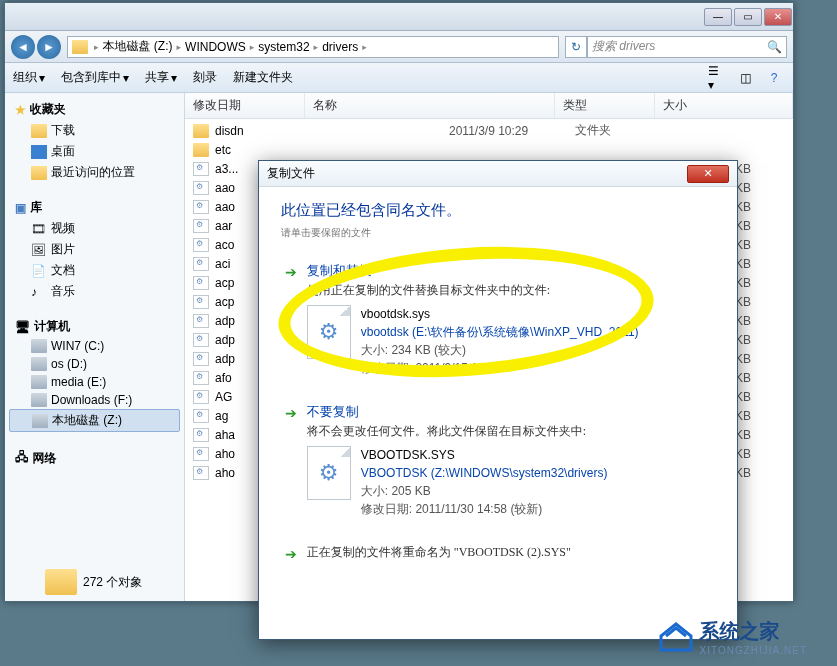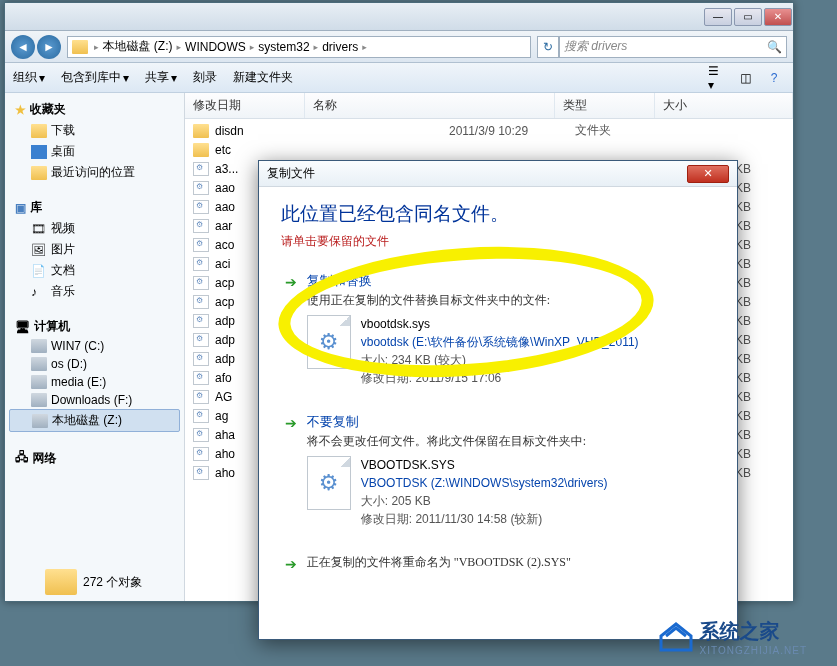--- a/index.html
+++ b/index.html
@@ -33,21 +33,21 @@
 }
 .bc-wrap {
   flex: 1; height: 22px; background: #fff; border: 1px solid #a0b0c0; margin: 0 6px;
   display: flex; align-items: center; padding: 0 4px; font-size: 12px;
 }
 .bc-folder-icon { width: 16px; height: 14px; background: linear-gradient(#ffe090,#f0c050); border-radius: 1px; margin-right: 4px; }
 .bc-item { cursor: pointer; padding: 0 2px; }
 .bc-sep { color: #888; margin: 0 2px; font-size: 9px; }
 .bc-refresh { width: 22px; height: 22px; display:flex; align-items:center; justify-content:center; font-size:12px; color:#2a6aa0; border:1px solid #a0b0c0; background:#fff; }
 .search-box {
-  width: 228px; height: 22px; background: #fff; border: 1px solid #a0b0c0;
+  width: 200px; height: 22px; background: #fff; border: 1px solid #a0b0c0;
   display: flex; align-items: center; padding: 0 4px; font-size: 12px; color: #888; font-style: italic;
 }
 .search-box .mag { margin-left: auto; font-style: normal; color: #5a9ad0; }
 
 .toolbar {
   height: 30px; background: linear-gradient(#f0f5fa,#dce8f4); display: flex;
   align-items: center; padding: 0 8px; font-size: 12px; gap: 16px; border-bottom: 1px solid #c0d0e0;
 }
 .tool-item { cursor: pointer; display: flex; align-items: center; gap: 2px; }
 .tool-right { margin-left: auto; display: flex; gap: 6px; }
@@ -97,22 +97,22 @@
   height: 26px; background: linear-gradient(#fafcfe,#e8f0f6);
   display: flex; align-items: center; padding: 0 8px; font-size: 12px;
   border-bottom: 1px solid #d0d8e0;
 }
 .dlg-close {
   margin-left: auto; width: 42px; height: 18px; background: linear-gradient(#e07060,#c03020);
   border-radius: 2px; color: #fff; display: flex; align-items: center; justify-content: center;
   font-size: 11px; cursor: pointer; border: 1px solid #a02010;
 }
 .dlg-body { padding: 14px 22px; font-size: 12px; }
-.dlg-heading { font-size: 19px; color: #003399; margin-bottom: 6px; }
-.dlg-sub { font-size: 12px; color: #b91c1c; margin-bottom: 18px; font-family: Liberation Serif, serif; }
+.dlg-heading { font-size: 15px; color: #003399; margin-bottom: 6px; }
+.dlg-sub { font-size: 10px; color: #737373; margin-bottom: 18px; font-family: Liberation Serif, serif; }
 .option { display: flex; gap: 10px; margin-bottom: 18px; cursor: pointer; padding: 4px; }
 .opt-arrow { color: #2a9a2a; font-size: 14px; margin-top: 2px; }
 .opt-body { flex: 1; }
 .opt-title { color: #0645ad; font-size: 13px; margin-bottom: 2px; }
 .opt-desc { color: #333; font-size: 12px; margin-bottom: 6px; font-family: Liberation Serif, serif; }
 .file-block { display: flex; gap: 10px; margin-left: 0; }
 .file-icon {
   width: 44px; height: 54px; background: #fff; border: 1px solid #c0c8d0;
   display: flex; align-items: center; justify-content: center; position: relative;
 }

